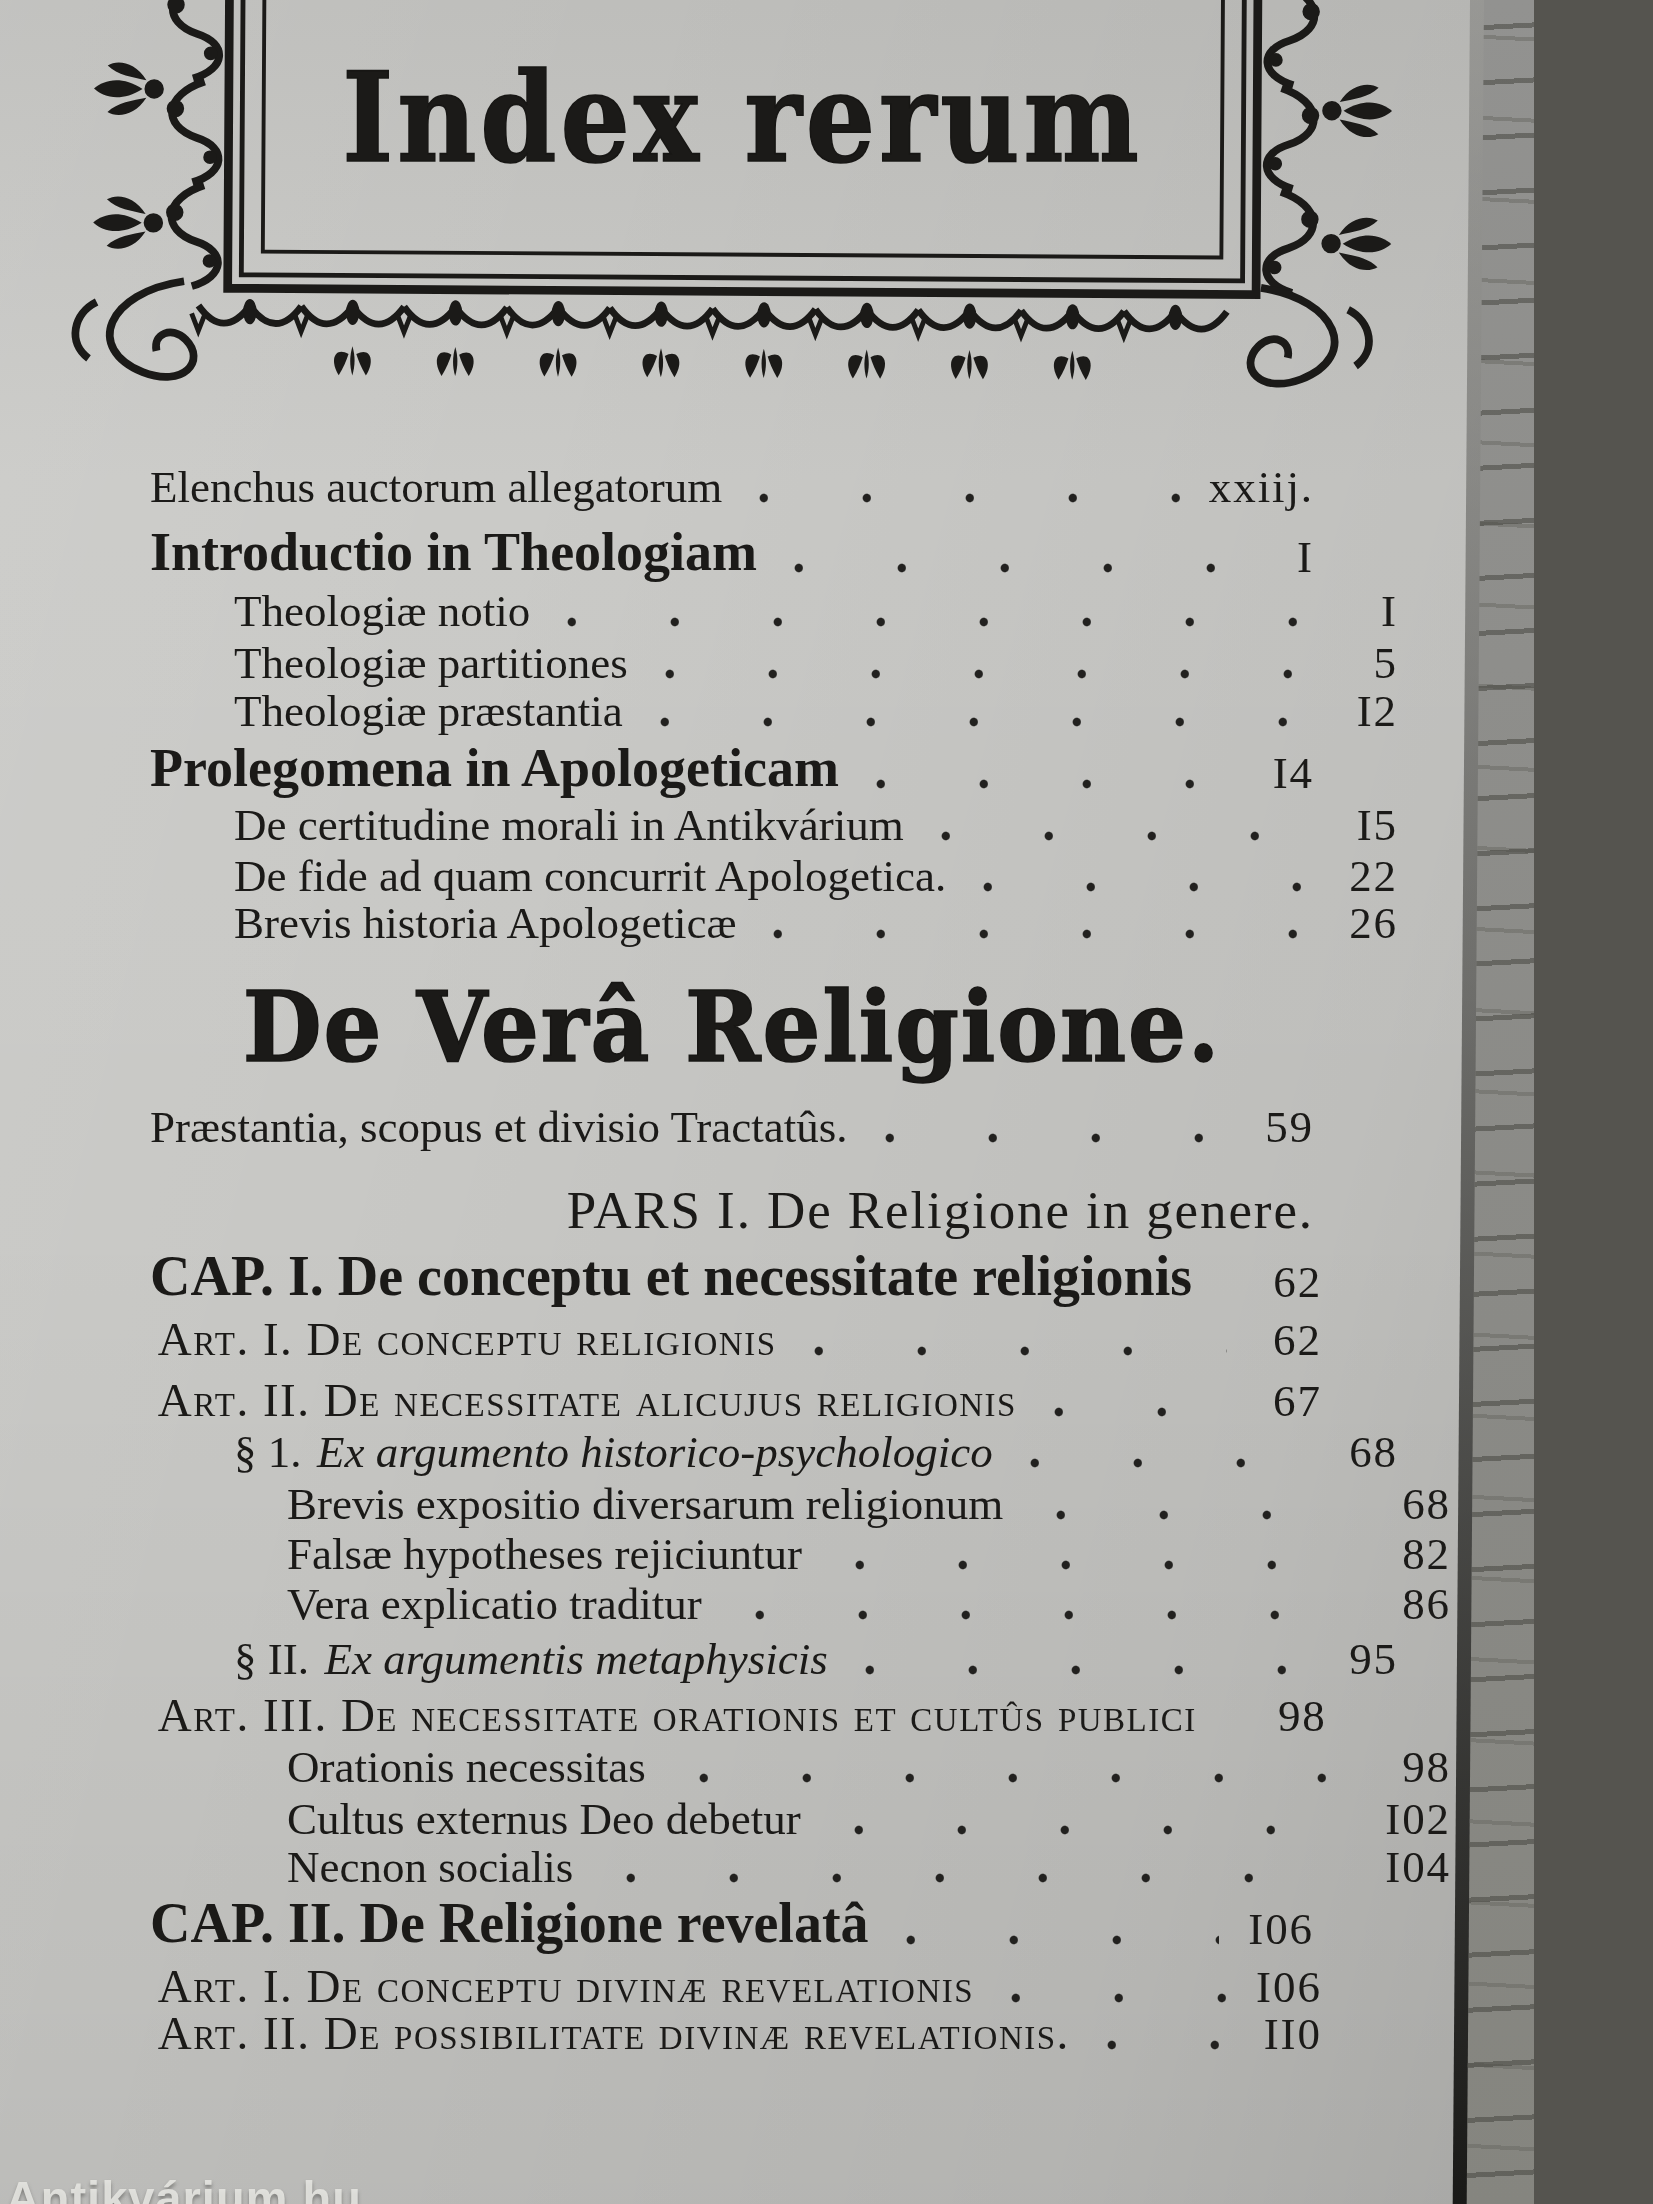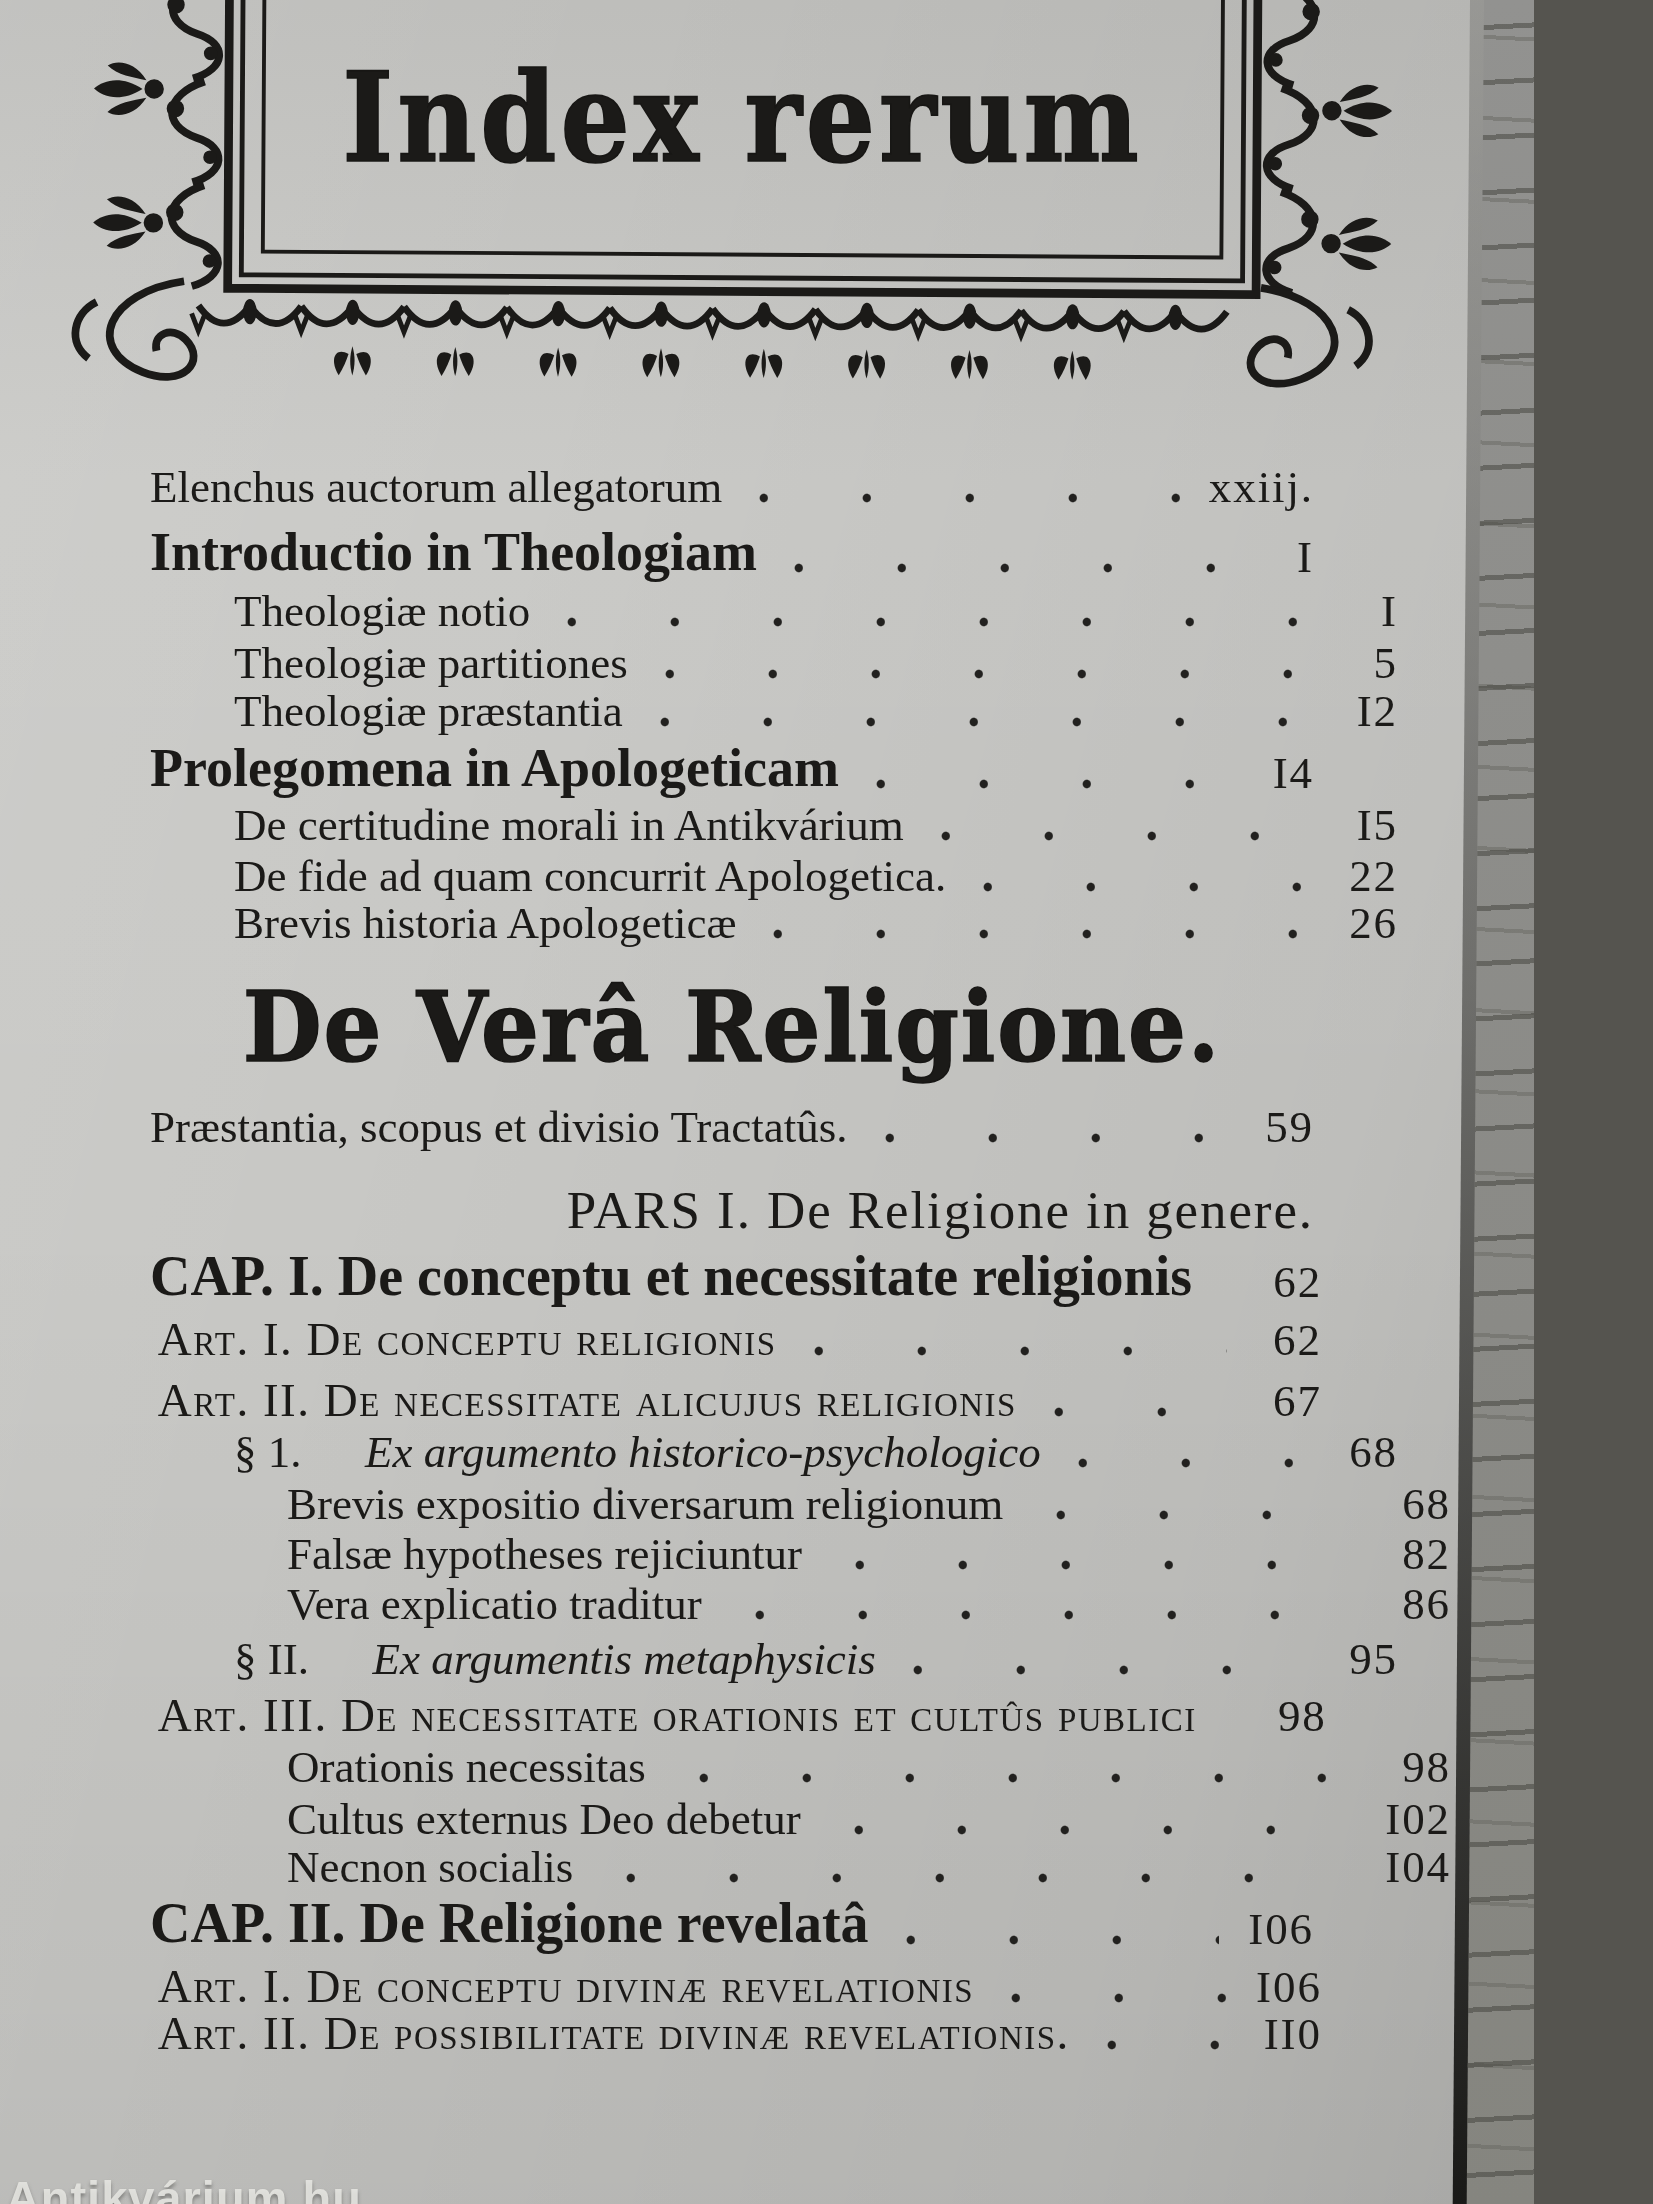--- a/index.html
+++ b/index.html
@@ -65,21 +65,21 @@
   .row .dots{
     flex:1 1 auto; height:12.6px; margin:0 27px 7.8px 35px;
     background-image:radial-gradient(circle at 6.8px 5.8px, #22211f 3.5px, rgba(0,0,0,0) 4.7px);
     background-repeat:repeat-x; background-size:103px 12.6px; background-position:left bottom;
   }
   .row .pg{flex:0 0 auto; min-width:68px; text-align:right; letter-spacing:1.9px;}
   .row.bold .lbl{font-weight:bold; font-size:54px;}
   .row.cap  .lbl{font-weight:bold; font-size:56px;}
   .row.art{padding-left:7.8px;align-items:flex-end;}
   .row.art .lbl{font-variant:small-caps; letter-spacing:1.5px; font-size:47px;}
-  .row.sect .lbl{font-style:italic;margin-left:48px;}
+  .row.sect .lbl{font-style:italic;}
   .i1{padding-left:84px;}
   .i2{padding-left:137px;gap:16px;}
   
   .watermark{
     position:absolute; left:5.8px; top:2170px;
     font-family:"Liberation Sans", sans-serif; font-weight:bold;
     font-size:47px; letter-spacing:1px;
     color:rgba(228,228,224,0.92);
     text-shadow:0 2.9px 3.9px rgba(66,66,62,0.5);
   }

